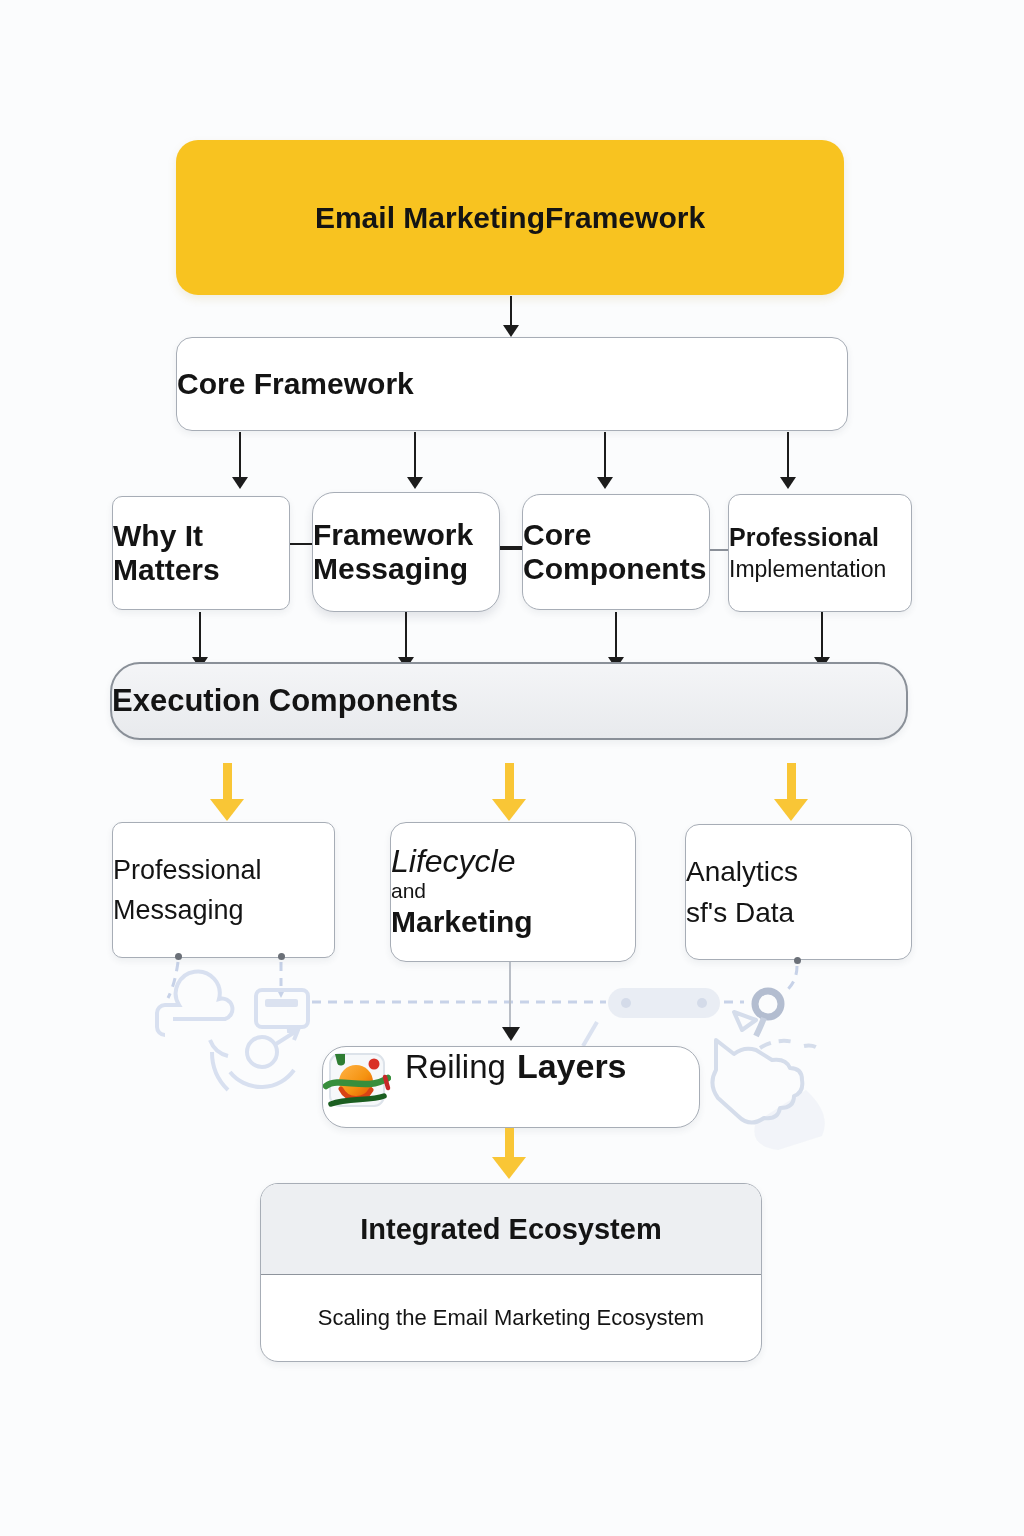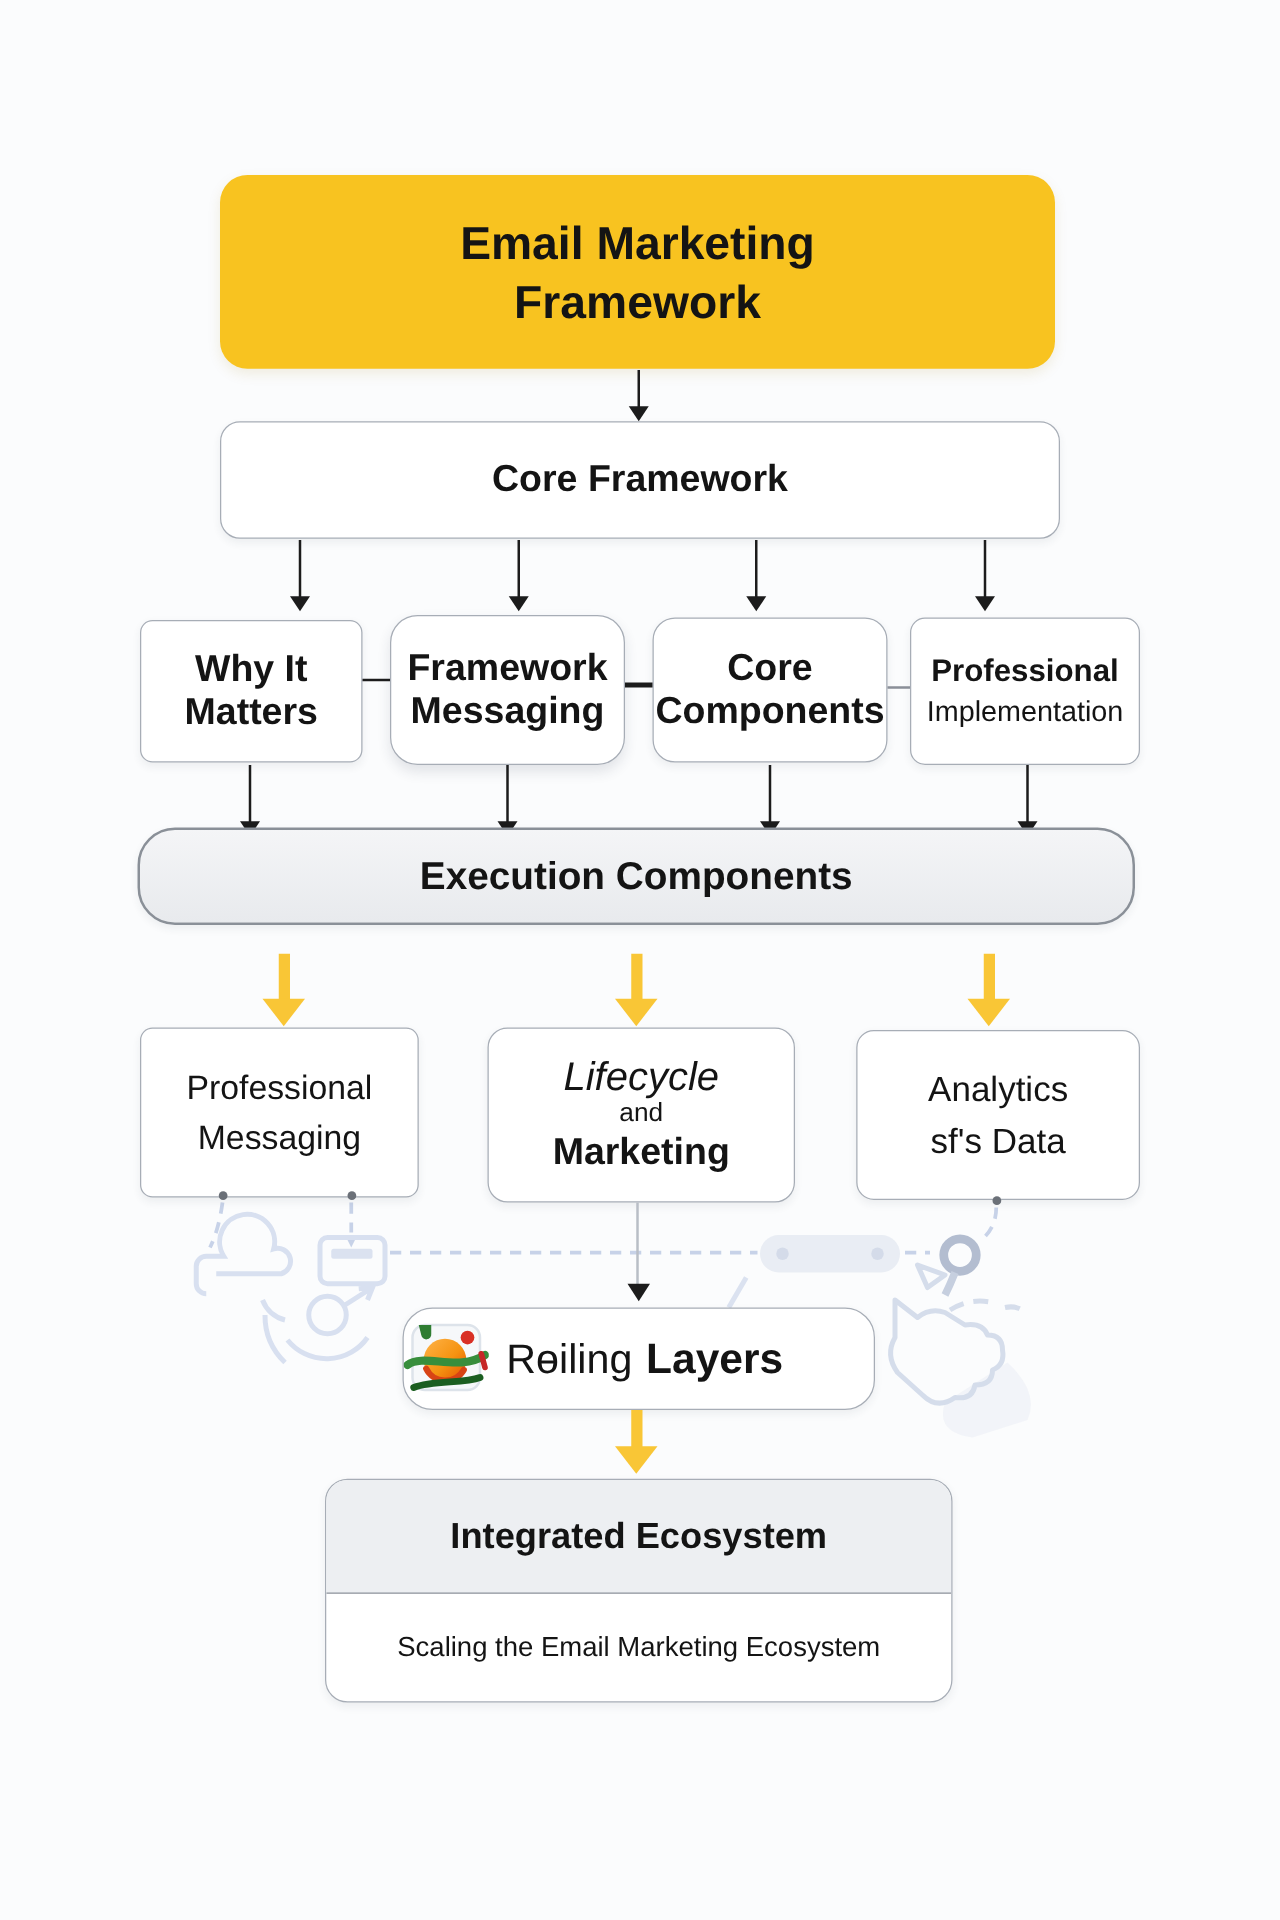--- a/index.html
+++ b/index.html
@@ -5,29 +5,29 @@
   html,body{margin:0;padding:0;}
   body{
     width:1024px;height:1536px;position:relative;overflow:hidden;
     background:#fbfcfd;
     font-family:"Liberation Sans","DejaVu Sans",sans-serif;
     color:#141414;
   }
   
   .node{
     position:absolute;background:#ffffff;border:1.5px solid #a7adb6;
-    display:flex;flex-direction:column;align-items:center;justify-content:center;
+    display:flex;flex-direction:column;align-items:flex-start;justify-content:center;
     text-align:center;box-shadow:0 3px 7px rgba(40,50,70,.07);
     box-sizing:border-box;
   }
   .title-node{
     position:absolute;left:176px;top:140px;width:668px;height:155px;
     background:#F8C320;border-radius:22px;
-    display:flex;flex-direction:column;align-items:center;justify-content:center;
-    text-align:center;font-weight:700;font-size:37px;line-height:47px;
+    display:flex;flex-direction:row;align-items:center;justify-content:center;
+    text-align:center;font-weight:700;font-size:30px;line-height:47px;
     box-shadow:0 4px 10px rgba(160,120,0,.12);
   }
   .core-node{left:176px;top:337px;width:672px;height:94px;border-radius:16px;
     font-weight:700;font-size:30px;}
   .lvl2{font-weight:700;font-size:30px;line-height:34px;}
   .b1{left:112px;top:496px;width:178px;height:114px;border-radius:10px;}
   .b2{left:312px;top:492px;width:188px;height:120px;border-radius:22px;box-shadow:0 5px 10px rgba(40,50,70,.12);}
   .b3{left:522px;top:494px;width:188px;height:116px;border-radius:18px;}
   .b4{left:728px;top:494px;width:184px;height:118px;border-radius:12px;}
   .b4 .l1{font-weight:700;font-size:25px;line-height:33px;}

